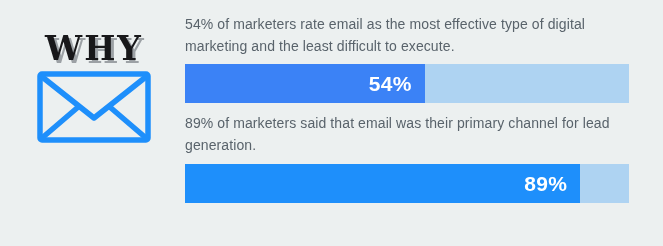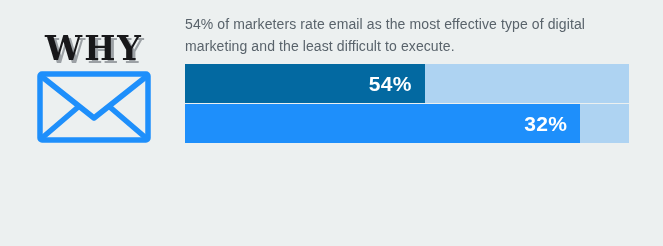--- a/index.html
+++ b/index.html
@@ -124,26 +124,27 @@
       </svg>
     </span>
 
   </div>
 
   <div id="content">
 
     <p class="stat-caption" id="caption-1" style="color: rgb(89, 99, 107);">54% of marketers rate email as the most effective type of digital marketing and the least difficult to execute.</p>
 
     <div class="bar-track" id="bar-row-1" style="background: rgb(174, 211, 242);">
-      <div class="bar-fill" id="bar-fill-1" style="width: 54%; background: #0369a1;">
+      <div class="bar-fill" id="bar-fill-1" style="width: 54%; background: #3b82f6;">
         <span class="bar-value">54%</span>
       </div>
     </div>
 
+    <p class="stat-caption" id="caption-2" style="color: rgb(89, 99, 107);">89% of marketers said that email was their primary channel for lead generation.</p>
 
     <div class="bar-track" id="bar-row-2" style="background: rgb(174, 211, 242);">
       <div class="bar-fill" id="bar-fill-2" style="width: 89%; background: rgb(30, 143, 251);">
-        <span class="bar-value">32%</span>
+        <span class="bar-value">89%</span>
       </div>
     </div>
 
   </div>
 </div>
 
 </body></html>

